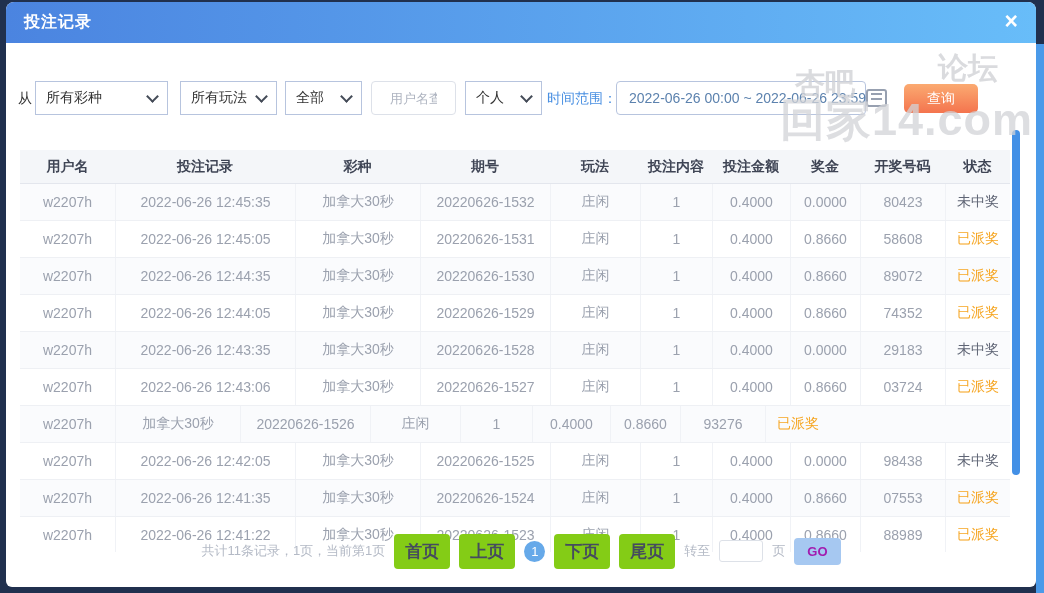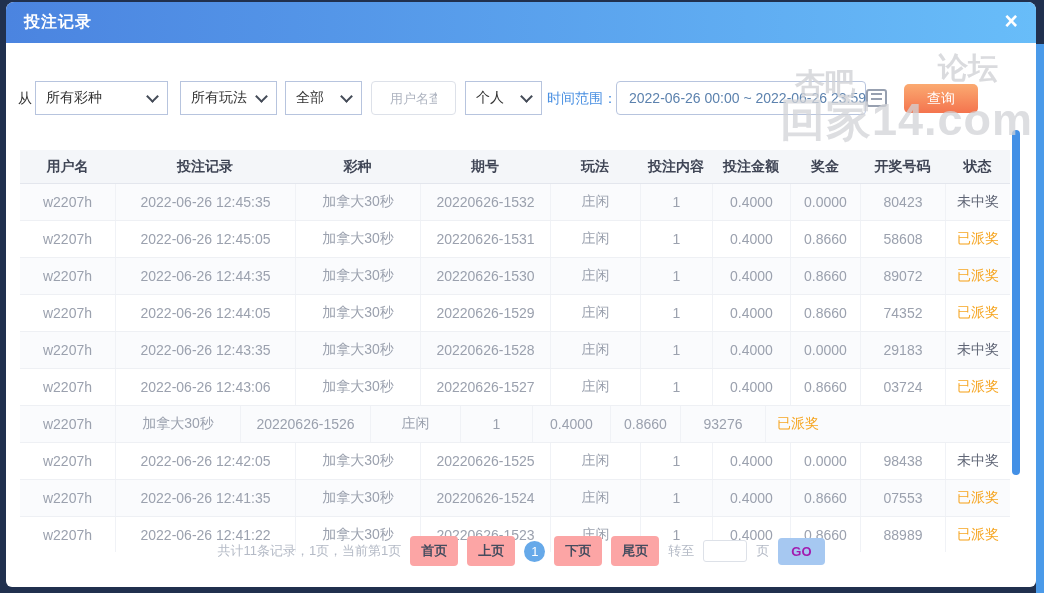--- a/index.html
+++ b/index.html
@@ -62,21 +62,21 @@
   .c0{width:95px;}.c1{width:180px;}.c2{width:125px;}.c3{width:130px;}.c4{width:90px;}
   .c5{width:72px;}.c6{width:78px;}.c7{width:70px;}.c8{width:85px;}.c9{width:65px;}
   
   .tbl-scroll{position:absolute;left:1006px;top:128px;width:8px;height:401px;z-index:2;}
   .tbl-thumb{position:absolute;top:0;left:0;width:8px;height:345px;background:#4390e6;border-radius:4px;}
   .page-scroll{position:absolute;right:0;top:44px;width:8px;height:549px;background:#4a9ae9;z-index:6;}
   
   .pagination{position:absolute;left:0;top:534px;width:1030px;height:30px;z-index:3;
     display:flex;align-items:center;justify-content:center;gap:9px;}
   .pg-summary,.pg-text{font-size:13px;color:#b4bac6;}
-  .pg-btn{background:#fca5a5;border:none;border-radius:4px;padding:6px 11px;font-size:13px;
+  .pg-btn{background:#84cc16;border:none;border-radius:4px;padding:6px 11px;font-size:17px;
     color:#454c5e;font-weight:bold;cursor:pointer;font-family:inherit;text-align:center;}
   .pg-current{width:21px;height:21px;border-radius:50%;background:#66a9e9;color:#fff;
     font-size:13px;display:flex;align-items:center;justify-content:center;cursor:default;}
   .pg-input{width:44px;height:22px;border:1px solid #dde1e8;border-radius:3px;box-sizing:border-box;
     font-family:inherit;}
   .pg-go{background:#a6c8f1;border:none;border-radius:4px;padding:6px 13px;font-size:13px;
     color:#a21caf;font-weight:bold;cursor:pointer;font-family:inherit;}
 </style>
 </head>
 <body>

